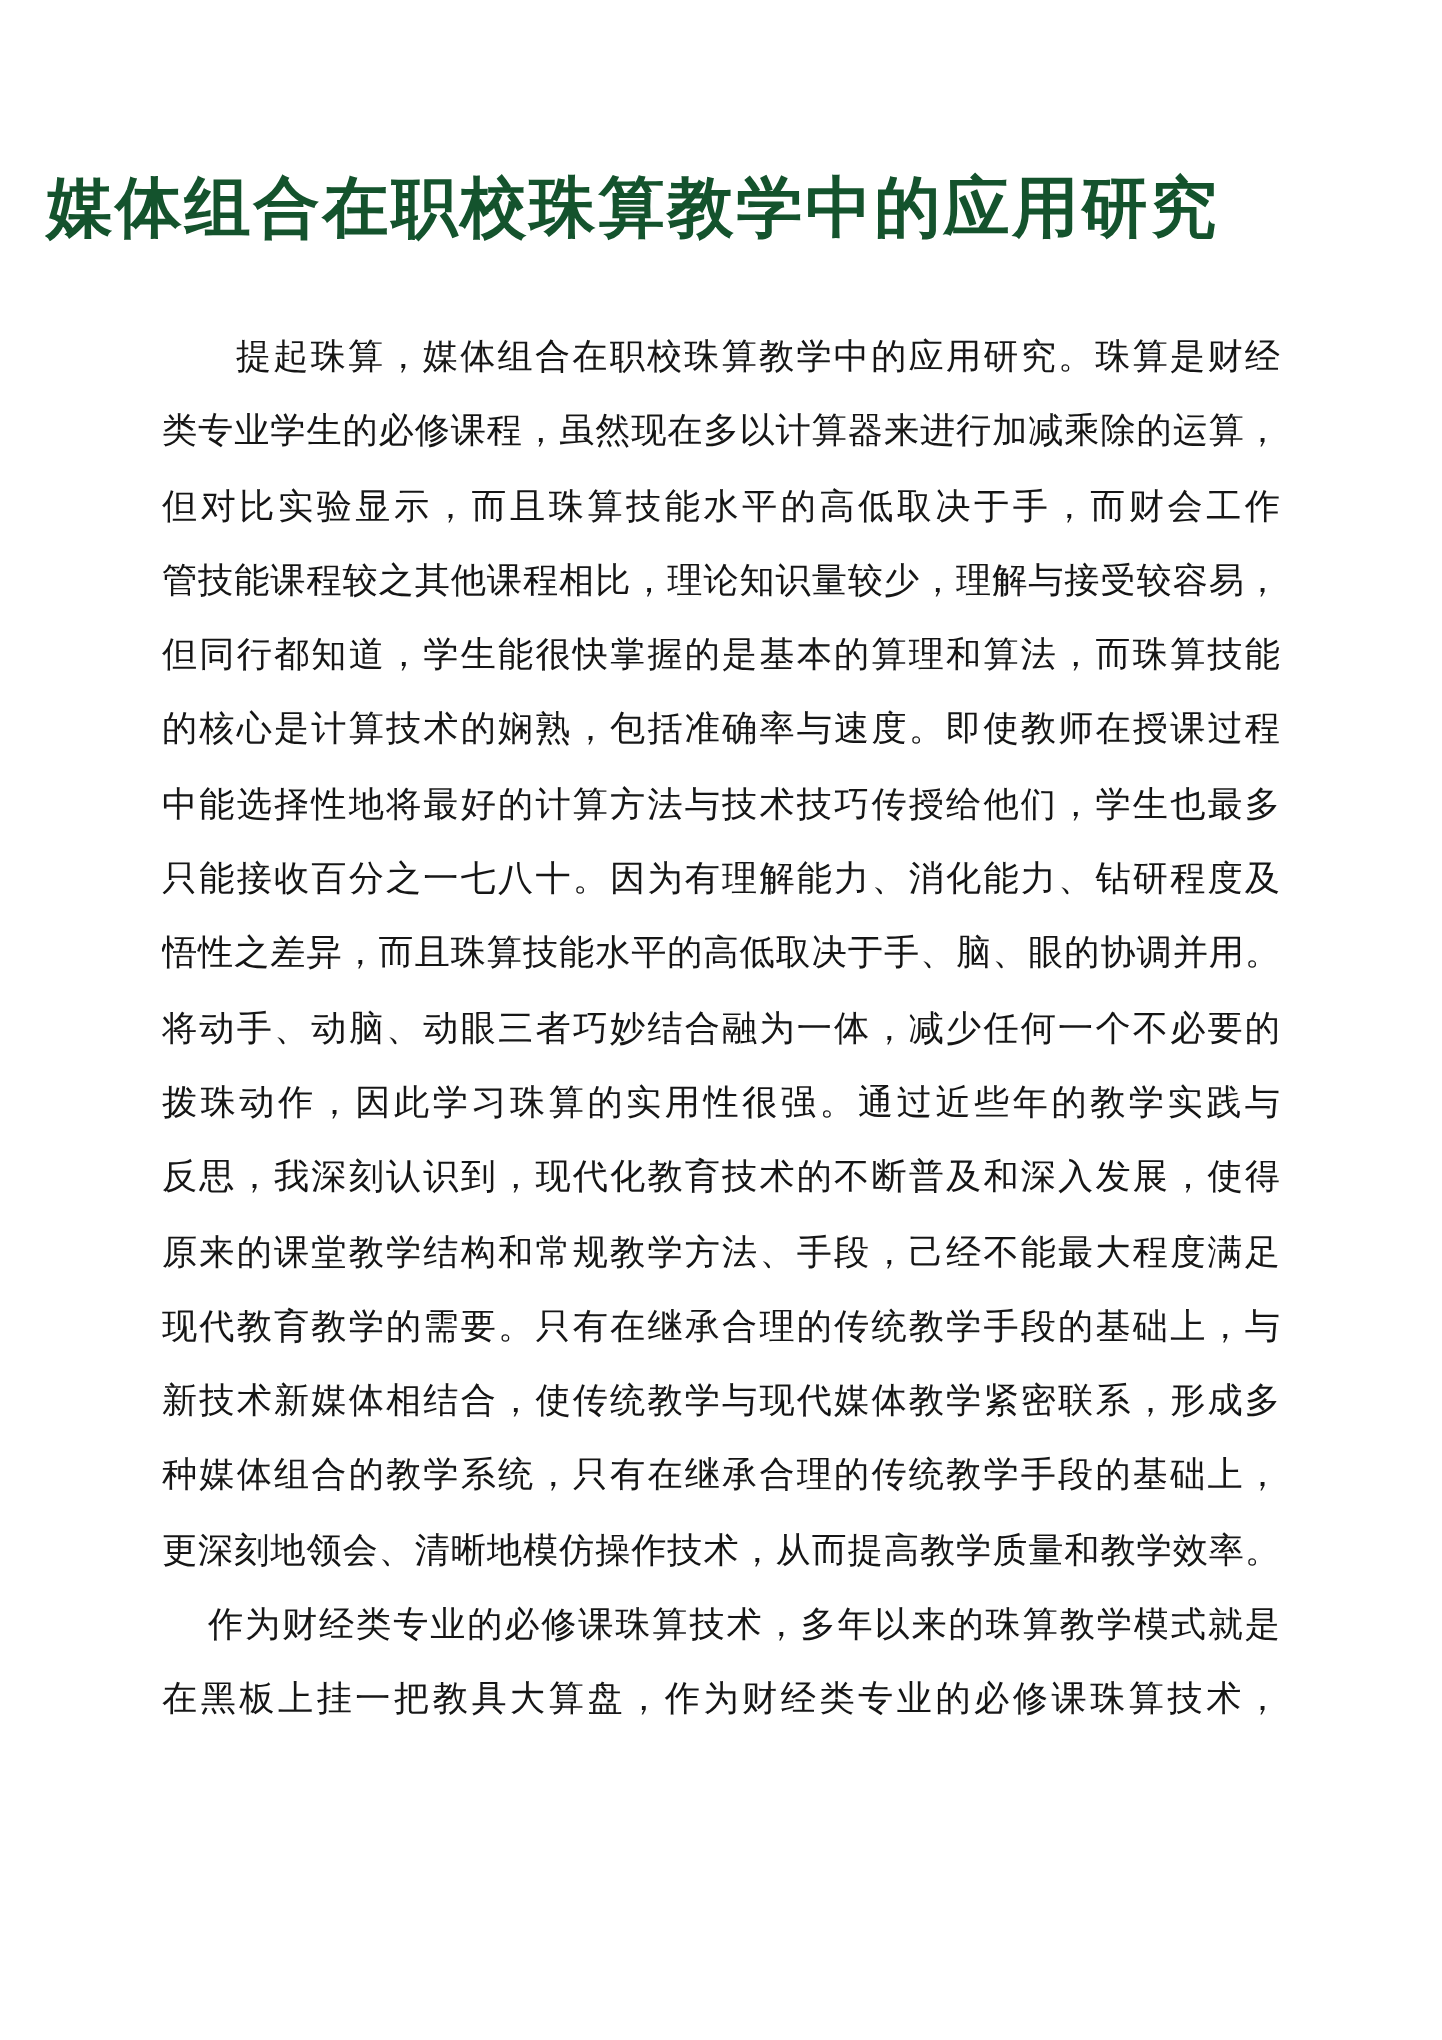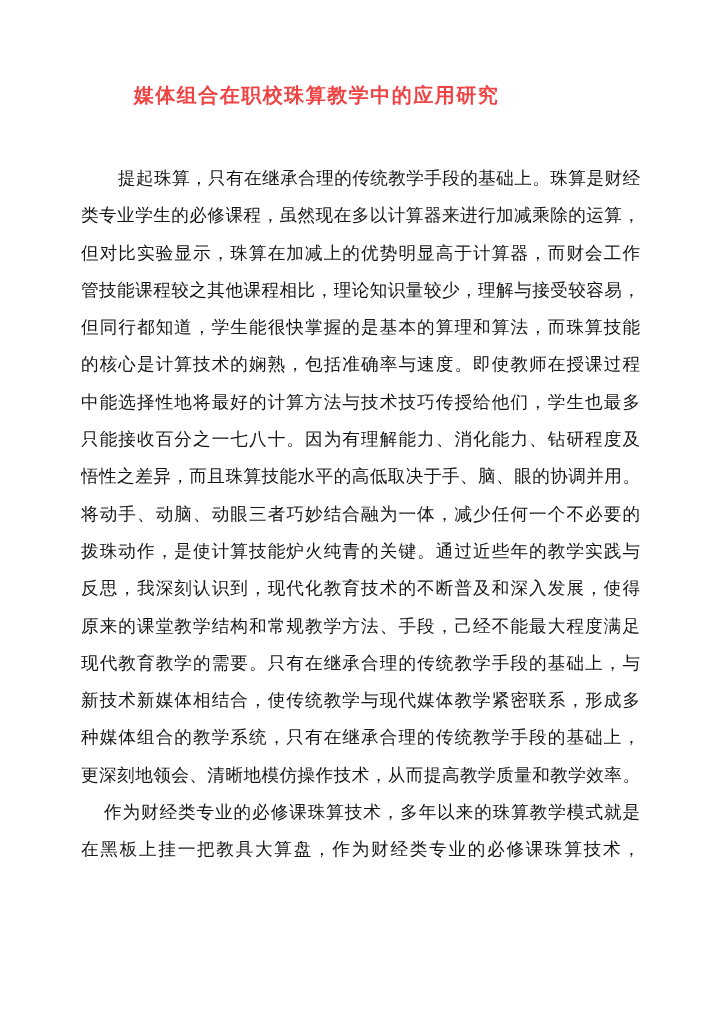--- a/index.html
+++ b/index.html
@@ -16,24 +16,24 @@
     color: #161616;
     overflow: hidden;
   }
   .doc-title {
     position: absolute;
     top: 82px;
     left: 0;
     width: 633px;
     margin: 0;
     text-align: center;
-    font-size: 20px;
+    font-size: 33px;
     font-weight: bold;
     letter-spacing: 1.5px;
-    color: #ef4444;
+    color: #14532d;
     white-space: nowrap;
   }
   .doc-body {
     position: absolute;
     top: 160px;
     left: 81px;
     width: 559px;
   }
   .text-line {
     height: 37.3px;
@@ -45,31 +45,31 @@
     white-space: nowrap;
     color: #161616;
   }
 </style>
 </head>
 <body>
 
 <div class="page">
   <h1 class="doc-title">媒体组合在职校珠算教学中的应用研究</h1>
   <div class="doc-body" id="doc-body">
-      <div class="text-line" style="padding-left: 37px;">提起珠算，只有在继承合理的传统教学手段的基础上。珠算是财经</div>
+      <div class="text-line" style="padding-left: 37px;">提起珠算，媒体组合在职校珠算教学中的应用研究。珠算是财经</div>
       <div class="text-line">类专业学生的必修课程，虽然现在多以计算器来进行加减乘除的运算，</div>
-      <div class="text-line">但对比实验显示，珠算在加减上的优势明显高于计算器，而财会工作</div>
+      <div class="text-line">但对比实验显示，而且珠算技能水平的高低取决于手，而财会工作</div>
       <div class="text-line">管技能课程较之其他课程相比，理论知识量较少，理解与接受较容易，</div>
       <div class="text-line">但同行都知道，学生能很快掌握的是基本的算理和算法，而珠算技能</div>
       <div class="text-line">的核心是计算技术的娴熟，包括准确率与速度。即使教师在授课过程</div>
       <div class="text-line">中能选择性地将最好的计算方法与技术技巧传授给他们，学生也最多</div>
       <div class="text-line">只能接收百分之一七八十。因为有理解能力、消化能力、钻研程度及</div>
       <div class="text-line">悟性之差异，而且珠算技能水平的高低取决于手、脑、眼的协调并用。</div>
       <div class="text-line">将动手、动脑、动眼三者巧妙结合融为一体，减少任何一个不必要的</div>
-      <div class="text-line">拨珠动作，是使计算技能炉火纯青的关键。通过近些年的教学实践与</div>
+      <div class="text-line">拨珠动作，因此学习珠算的实用性很强。通过近些年的教学实践与</div>
       <div class="text-line">反思，我深刻认识到，现代化教育技术的不断普及和深入发展，使得</div>
       <div class="text-line">原来的课堂教学结构和常规教学方法、手段，己经不能最大程度满足</div>
       <div class="text-line">现代教育教学的需要。只有在继承合理的传统教学手段的基础上，与</div>
       <div class="text-line">新技术新媒体相结合，使传统教学与现代媒体教学紧密联系，形成多</div>
       <div class="text-line">种媒体组合的教学系统，只有在继承合理的传统教学手段的基础上，</div>
       <div class="text-line">更深刻地领会、清晰地模仿操作技术，从而提高教学质量和教学效率。</div>
       <div class="text-line" style="padding-left: 23px;">作为财经类专业的必修课珠算技术，多年以来的珠算教学模式就是</div>
       <div class="text-line">在黑板上挂一把教具大算盘，作为财经类专业的必修课珠算技术，</div>
     </div>
 </div>

